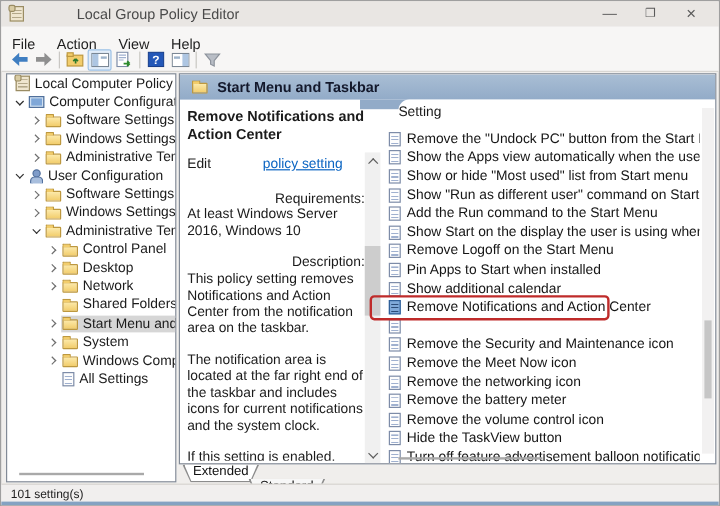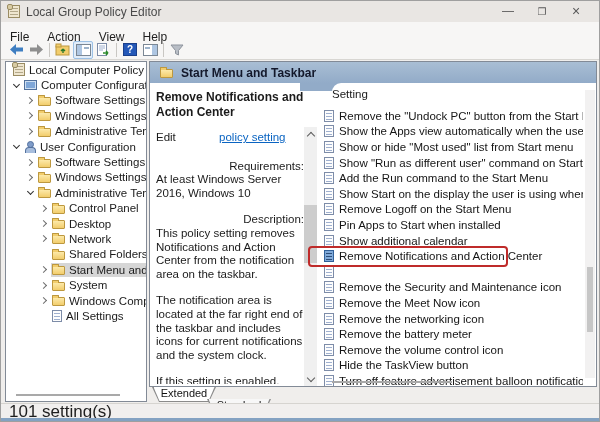--- a/index.html
+++ b/index.html
@@ -1,21 +1,21 @@
 <!DOCTYPE html>
 <html><head>
 <meta charset="utf-8">
 <style>
   * { box-sizing: border-box; margin: 0; padding: 0; }
   html,body { width:600px; height:422px; }
   body { font-family:"Liberation Sans", sans-serif; background:#fff; position:relative; }
   .window { position:absolute; inset:0; background:#f0eeec; border:1px solid #9f9f9f; overflow:hidden; }
 
   
-  .titlebar { position:relative; height:21px; background:#e9e6e3; display:flex; align-items:center; padding-left:7px; }
+  .titlebar { position:relative; height:21px; background:#e9e6e3; display:flex; align-items:center; padding-left:7px;gap:38px; }
   .titlebar .app-title { font-size:12px; color:#4a4a4a; margin-left:6px; }
   .ic-scroll { width:12px; height:13px; background:#efe6cf; border:1px solid #9a8c63; position:relative; flex:0 0 12px; }
   .ic-scroll::before { content:""; position:absolute; left:1px; right:1px; top:2px; height:7px;
       background:repeating-linear-gradient(#b3a88a 0 1px, transparent 1px 3px); }
   .ic-scroll::after { content:""; position:absolute; left:-2px; top:-2px; width:4px; height:4px; background:#d8cba3; border:1px solid #9a8c63; border-radius:2px; }
   .win-controls { position:absolute; right:6px; top:0; height:21px; display:flex; align-items:center; }
   .wc { width:34px; text-align:center; color:#5a5a5a; font-size:12px; line-height:21px; }
   .wc.close { font-size:14px; }
   .wc.max { font-size:10px; }
 
@@ -84,21 +84,21 @@
 
   
   .tab-strip { position:absolute; left:149px; top:386px; width:447px; height:15px; }
   .tab { position:absolute; top:0; height:15px; width:64px; }
   .tab .outer { position:absolute; inset:0; background:#8b8b8b; clip-path:polygon(0 0, 100% 0, calc(100% - 7px) 100%, 7px 100%); }
   .tab .innerw { position:absolute; inset:0 1.5px 1px 1.5px; background:#fff; clip-path:polygon(0 0, 100% 0, calc(100% - 6px) 100%, 6px 100%); display:flex; align-items:flex-start; justify-content:center; font-size:11px; color:#111; }
   .tab.t0 { left:2px; } .tab.t1 { left:57px;margin-top:12px; }
   .tab.t1 .innerw { background:#f7f7f7; }
 
   
-  .statusbar { position:absolute; left:0; right:0; top:402px; height:17px; background:#f1efee; border-top:1px solid #d6d4d0; display:flex; align-items:center; padding-left:8px; font-size:17px; color:#1e1e1e; }
+  .statusbar { position:absolute; left:0; right:0; top:402px; height:17px; background:#f1efee; border-top:1px solid #d6d4d0; display:flex; align-items:center; padding-left:8px; font-size:10px; color:#1e1e1e; }
   .bottom-edge { position:absolute; left:0; right:0; bottom:0; height:3px; background:#84a2c2; }
 </style>
 </head>
 <body>
 
 <div class="window">
 
   <div class="titlebar">
     <span class="ic-scroll"></span>
     <span class="app-title">Local Group Policy Editor</span>

